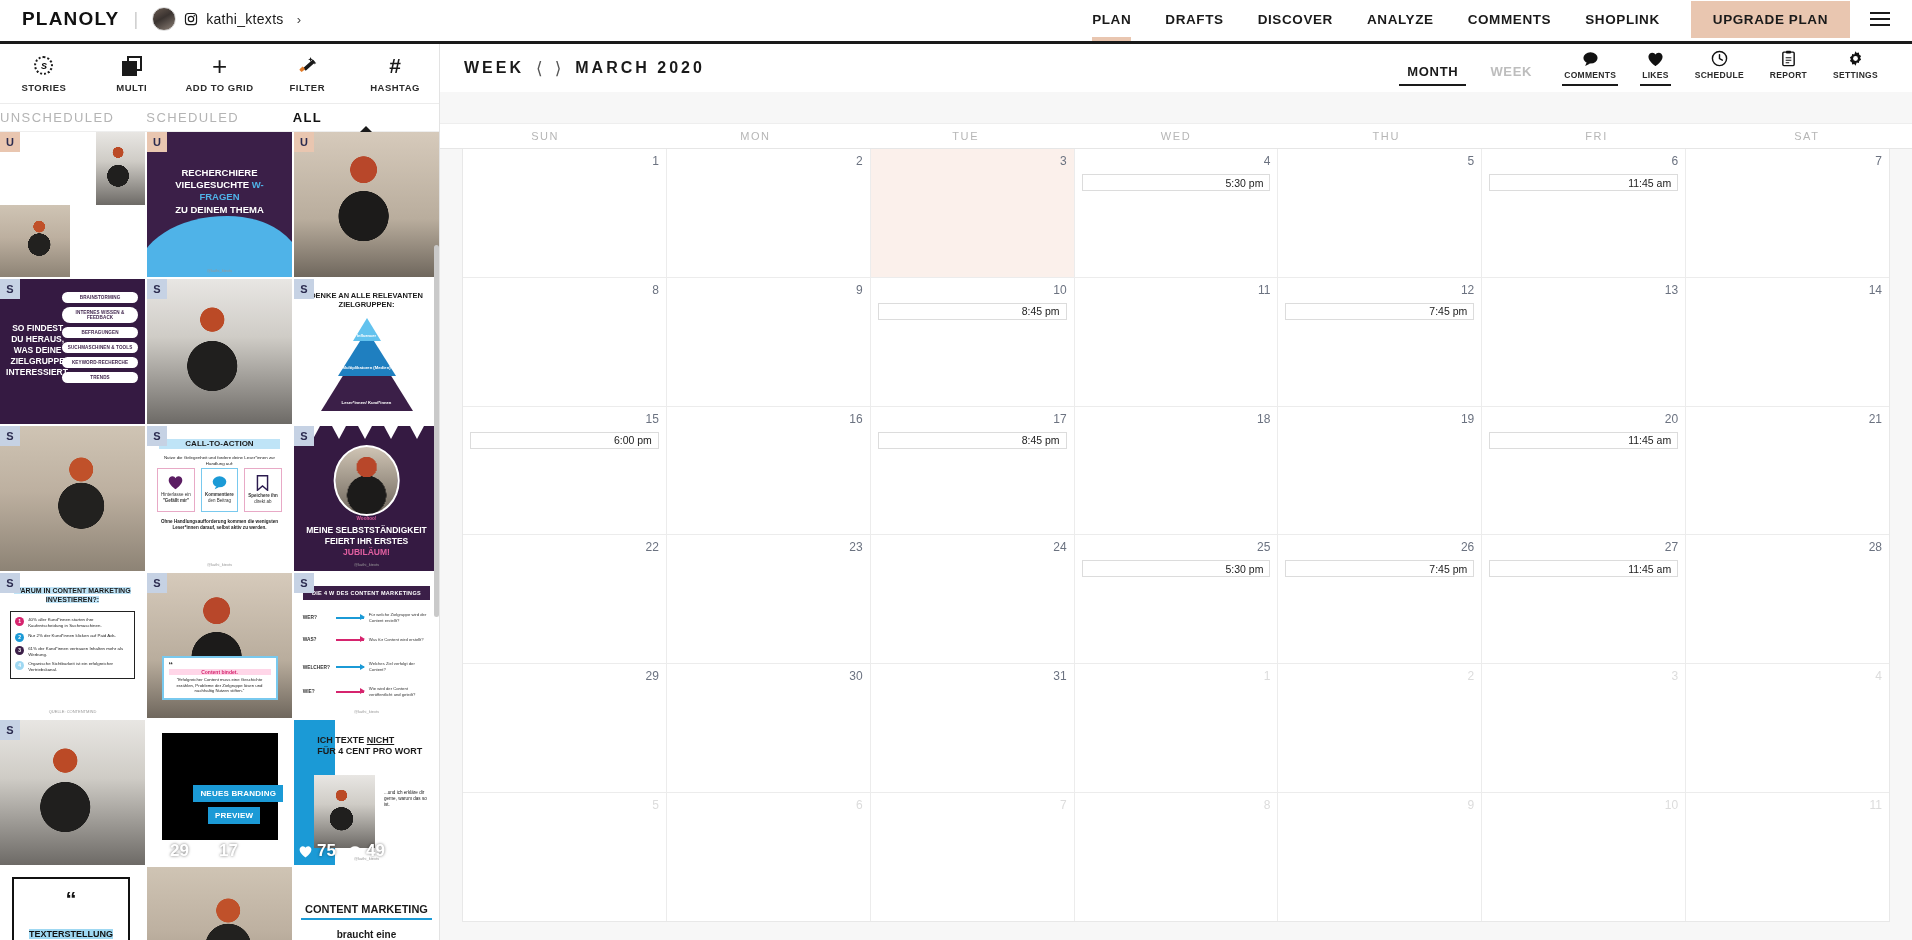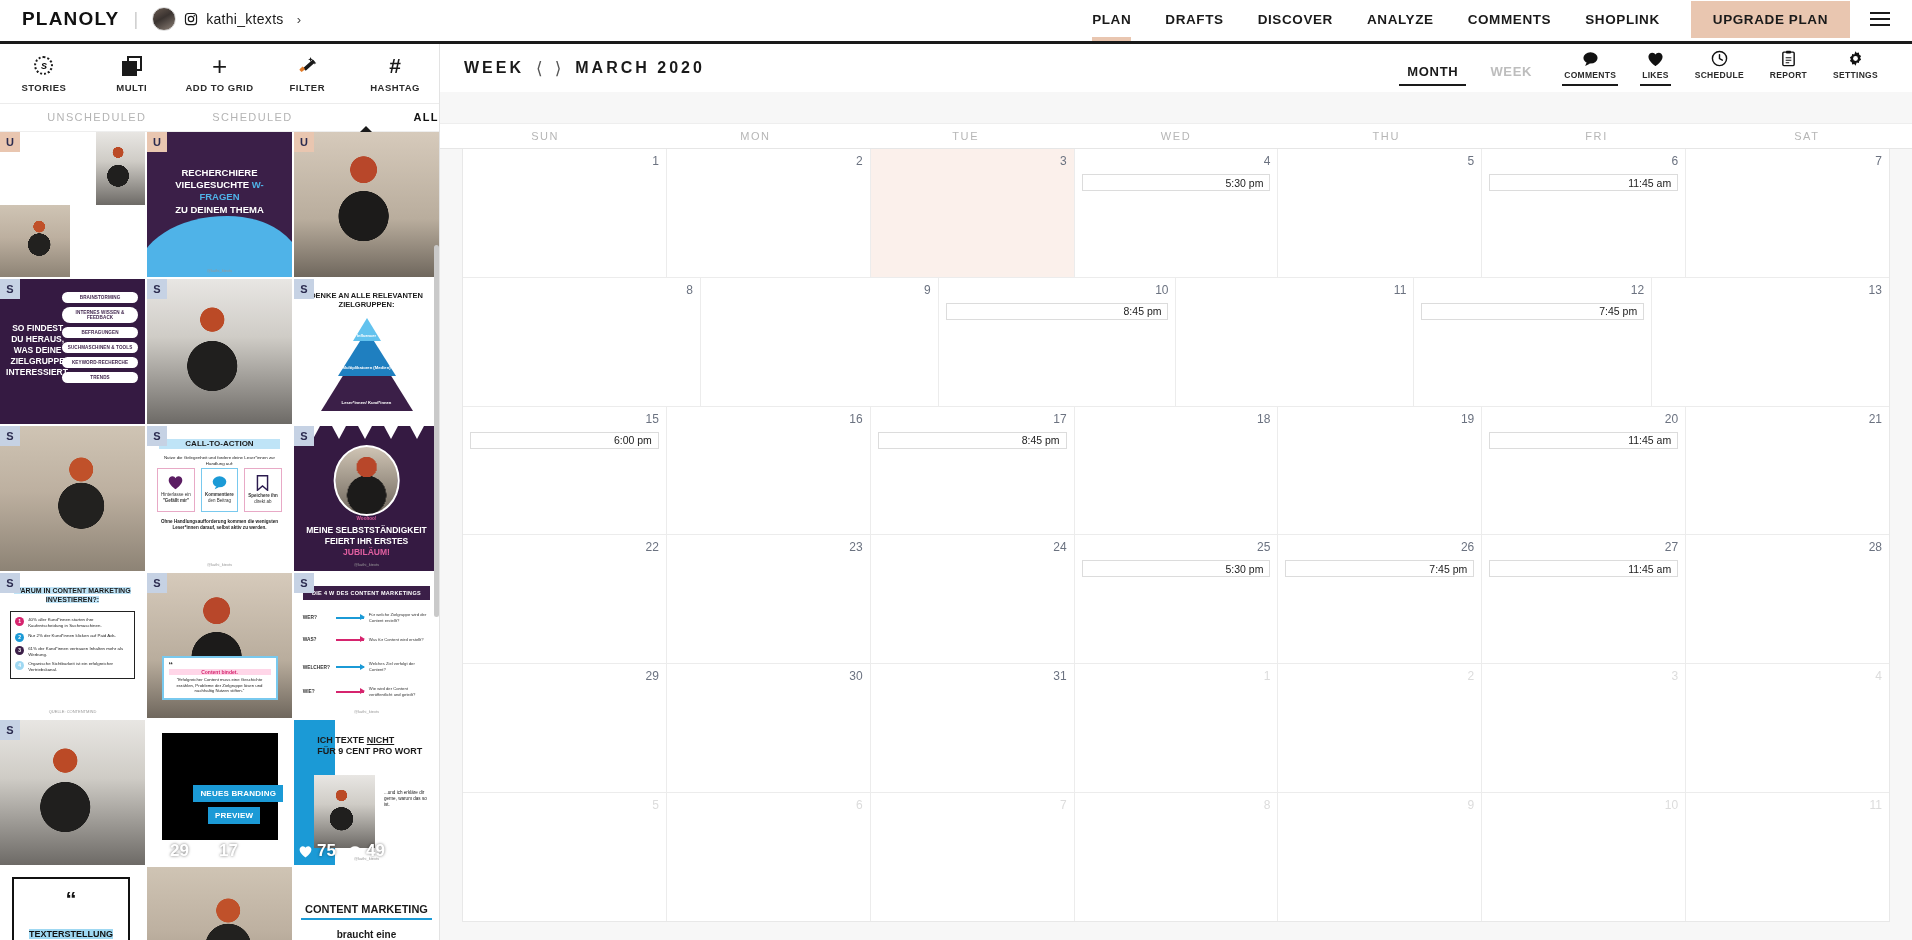--- a/index.html
+++ b/index.html
@@ -78,21 +78,21 @@
   }
   .multi-ico { position: relative; width: 20px; height: 20px; }
   .multi-ico b { position:absolute; display:block; }
   .multi-ico b:nth-child(1){ right:0; top:0; width:15px; height:15px; border:2px solid #1a1a1a; background:#fff;}
   .multi-ico b:nth-child(2){ left:0; bottom:0; width:15px; height:15px; background:#1a1a1a;}
   .plus-ico { font-size: 26px; font-weight: 300; line-height: 18px; color:#1a1a1a;}
   .hash-ico { font-size: 21px; font-weight: 700; line-height: 20px; color:#1a1a1a;}
 
   .segtabs { height: 28px; flex: 0 0 28px; display: flex; border-bottom: 1px solid #eee; }
   .segtab {
-    flex: 1 1 0; text-align: right; font-size: 11px; letter-spacing: 1.4px;
+    flex: 1 1 0; text-align: left; font-size: 13px; letter-spacing: 1.4px;
     color: #b4b4b4; font-weight: 500; cursor: pointer; position: relative;
     line-height: 27px;
   }
   .segtab.active { color: #111; font-weight: 700; }
   .segtab.active::after{
     content:""; position:absolute; left:50%; bottom:-1px; transform:translateX(-50%);
     border-left:6px solid transparent; border-right:6px solid transparent;
     border-bottom:6px solid #1a1a1a;
   }
 
@@ -570,21 +570,21 @@
           </div>
         </div>
           </div>
 
         <div class="cell">
             <div class="inner">
           <div class="ph whitebg"></div>
           <div style="position:absolute;left:0;top:0;width:28%;height:100%;background:#1b9ad6;"></div>
           <div class="t-txt dark-txt" style="left:16%;top:10%;width:80%;font-size:9px;text-align:left;">
             <span>ICH TEXTE </span><span style="text-decoration:underline">NICHT</span><br>
-            <span>FÜR 9 CENT PRO WORT</span>
+            <span>FÜR 4 CENT PRO WORT</span>
           </div>
           <div class="ph office" style="left:14%;top:38%;width:42%;height:50%;right:auto;bottom:auto;"></div>
           <div class="t-txt dark-txt" style="left:62%;top:48%;width:34%;font-size:4.6px;font-weight:400;text-align:left;">
             <span>...und ich erkläre dir gerne, warum das so ist.</span>
           </div>
           <div class="handle">@kathi_ktexts</div>
           <div class="likebar">
             <span>
                   <svg width="15" height="13" viewBox="0 0 24 22">
                     <path d="M12 21S2 14.5 2 7.8C2 4.2 4.8 2 7.5 2 9.7 2 11.3 3.4 12 4.6 12.7 3.4 14.3 2 16.5 2 19.2 2 22 4.2 22 7.8 22 14.5 12 21 12 21z" fill="#fff"></path>
@@ -757,20 +757,23 @@
           <div class="day">
             <span class="daynum">11</span>
           </div>
           <div class="day">
             <span class="daynum">12</span>
             <div class="slot">7:45 pm</div>
           </div>
           <div class="day">
             <span class="daynum">13</span>
           </div>
+          <div class="day">
+            <span class="daynum">14</span>
+          </div>
         </div>
         <div class="week">
           <div class="day">
             <span class="daynum">15</span>
             <div class="slot">6:00 pm</div>
           </div>
           <div class="day">
             <span class="daynum">16</span>
           </div>
           <div class="day">

